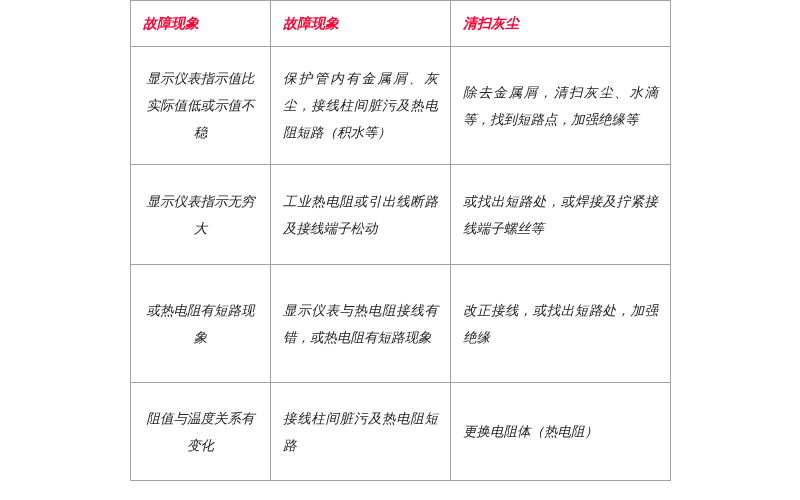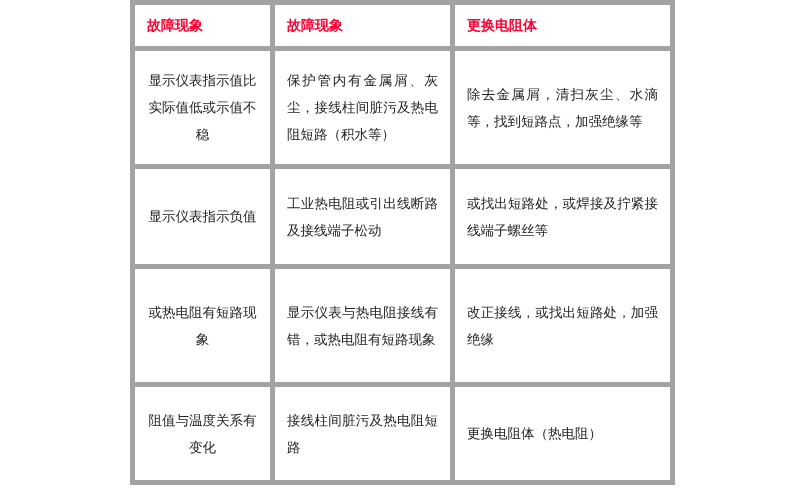--- a/index.html
+++ b/index.html
@@ -29,24 +29,25 @@
     table-layout: fixed;
     background: #ffffff;
   }
 
   table.fault-table col.c1 { width: 140px; }
   table.fault-table col.c2 { width: 180px; }
   table.fault-table col.c3 { width: 220px; }
 
   table.fault-table th,
   table.fault-table td {
-    border: 5px solid #a3a3a3;
+    border: 1px solid #a3a3a3;
     vertical-align: middle;
     padding: 8px 12px;
     box-sizing: border-box;
+    font-style: italic;
   }
 
   table.fault-table th {
     color: #ff0033;
     font-weight: bold;
     font-size: 14px;
     text-align: left;
     height: 46px;
     line-height: 1.5;
   }
@@ -76,31 +77,31 @@
   <table class="fault-table">
     <colgroup>
       <col class="c1">
       <col class="c2">
       <col class="c3">
     </colgroup>
     <thead>
       <tr>
         <th>故障现象</th>
         <th>故障现象</th>
-        <th>更换电阻体</th>
+        <th>清扫灰尘</th>
       </tr>
     </thead>
     <tbody>
       <tr class="r1">
         <td class="col-first">显示仪表指示值比实际值低或示值不稳</td>
         <td>保护管内有金属屑、灰尘，接线柱间脏污及热电阻短路（积水等）</td>
         <td>除去金属屑，清扫灰尘、水滴等，找到短路点，加强绝缘等</td>
       </tr>
       <tr class="r2">
-        <td class="col-first">显示仪表指示负值</td>
+        <td class="col-first">显示仪表指示无穷大</td>
         <td>工业热电阻或引出线断路及接线端子松动</td>
         <td>或找出短路处，或焊接及拧紧接线端子螺丝等</td>
       </tr>
       <tr class="r3">
         <td class="col-first">或热电阻有短路现象</td>
         <td>显示仪表与热电阻接线有错，或热电阻有短路现象</td>
         <td>改正接线，或找出短路处，加强绝缘</td>
       </tr>
       <tr class="r4">
         <td class="col-first">阻值与温度关系有变化</td>

